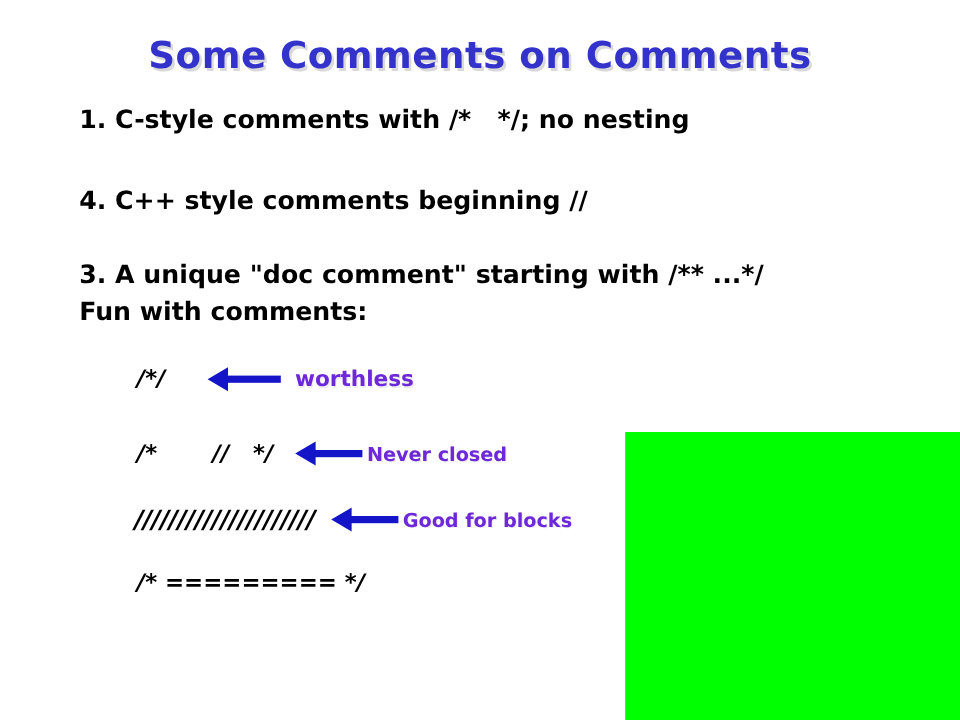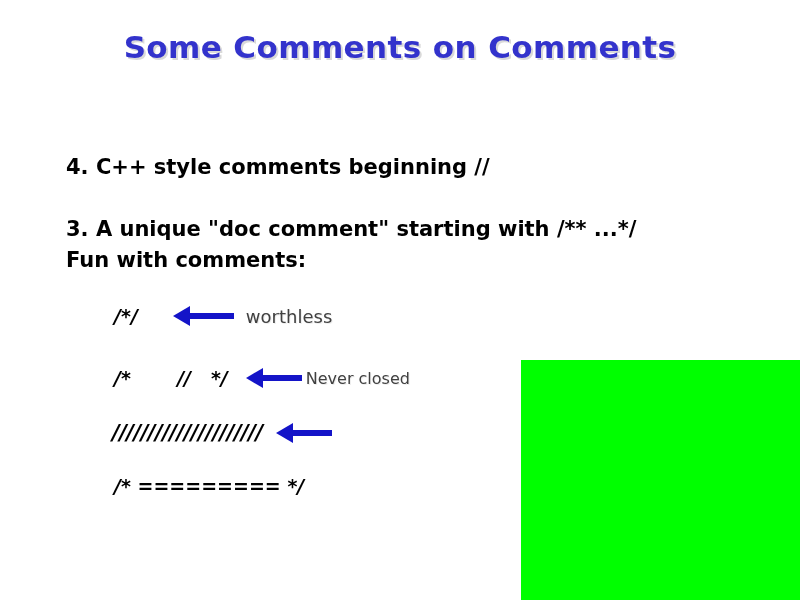--- a/index.html
+++ b/index.html
@@ -113,22 +113,22 @@
   .arrow-a { width: 61px; margin-left: 35px; }
   .arrow-a .shaft { width: 46px; }
   .arrow-b { width: 56px; margin-left: 18px; }
   .arrow-b .shaft { width: 41px; }
   .arrow-c { width: 56px; margin-left: 13px; }
   .arrow-c .shaft { width: 41px; }
 
   
   .annot {
     font-family: "DejaVu Sans", sans-serif;
-    font-weight: normal;
-    color: #404040;
+    font-weight: bold;
+    color: #6d28d9;
     white-space: nowrap;
     text-shadow: 1px 1px 0 #eeeeee;
   }
   .annot-lg { font-size: 18px; margin-left: 12px; }
   .annot-sm { font-size: 16px; margin-left: 4px; }
 
   
   .green-block {
     position: absolute;
     left: 521px;
@@ -138,20 +138,21 @@
     background: #00ff00;
   }
 </style>
 </head>
 <body>
 
 <div class="slide">
 
   <div class="slide-title">Some Comments on Comments</div>
 
+  <div class="body-line line-1">1. C-style comments with /*   */; no nesting</div>
 
   <div class="body-line line-2">4. C++ style comments beginning //</div>
 
   <div class="body-line line-3">3. A unique "doc comment" starting with /** ...*/
 Fun with comments:</div>
 
   <div class="code-row row-1">
     <span class="code-text">/*/</span>
     <span class="arrow arrow-a">
       <span class="head"></span>
@@ -168,20 +169,21 @@
     </span>
     <span class="annot annot-sm">Never closed</span>
   </div>
 
   <div class="code-row row-3">
     <span class="slash-run">/////////////////////</span>
     <span class="arrow arrow-c">
       <span class="head"></span>
       <span class="shaft"></span>
     </span>
+    <span class="annot annot-sm">Good for blocks</span>
   </div>
 
   <div class="code-row row-4">
     <span class="code-text">/* ========= */</span>
   </div>
 
   <div class="green-block"></div>
 
 </div>
 

